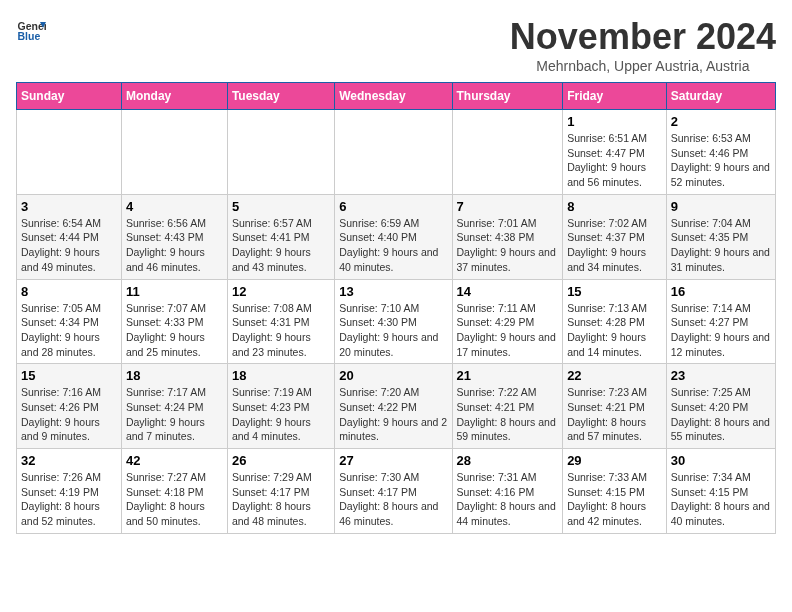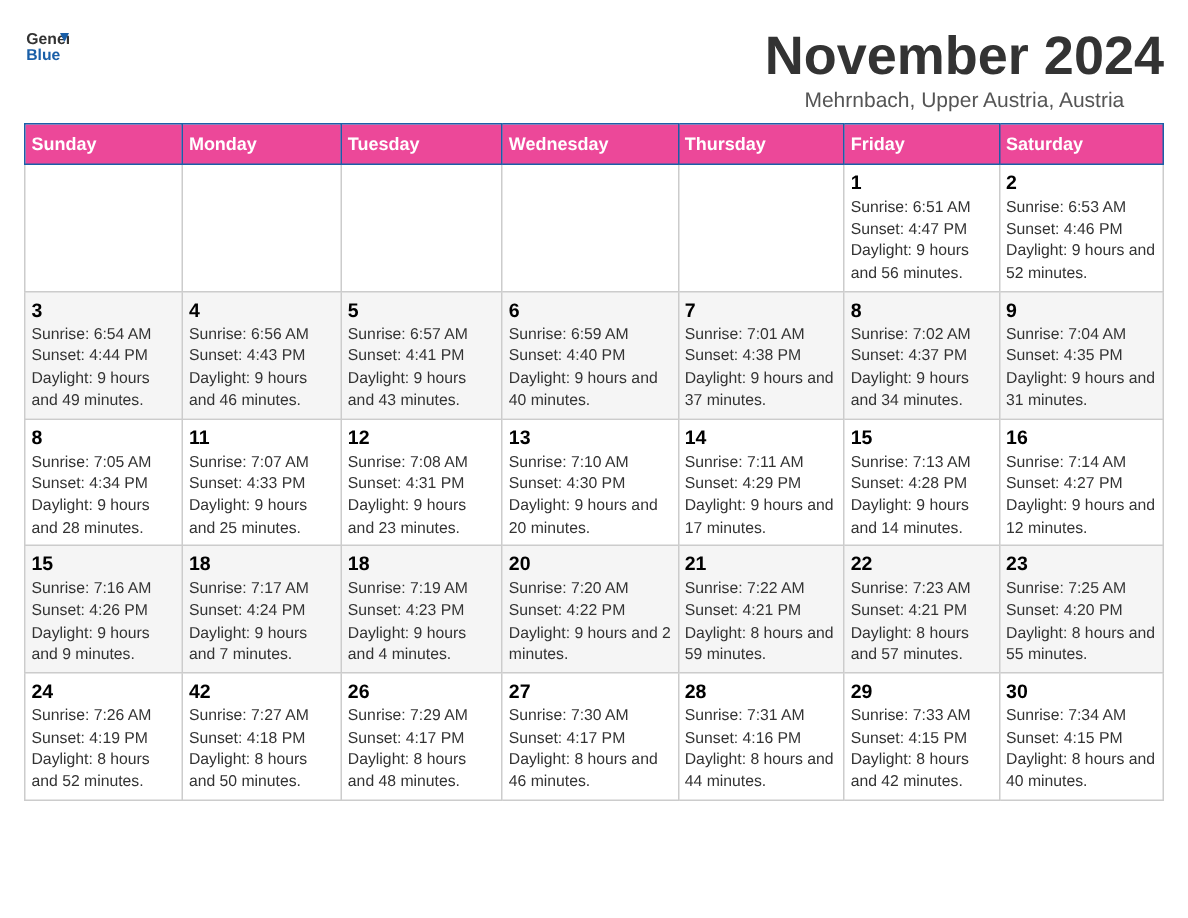--- a/index.html
+++ b/index.html
@@ -205,21 +205,21 @@
           <div class="day-num">22</div>
           <div class="day-info">Sunrise: 7:23 AM<br>Sunset: 4:21 PM<br>Daylight: 8 hours and 57 minutes.</div>
         </td>
         <td>
           <div class="day-num">23</div>
           <div class="day-info">Sunrise: 7:25 AM<br>Sunset: 4:20 PM<br>Daylight: 8 hours and 55 minutes.</div>
         </td>
       </tr>
       <tr>
         <td>
-          <div class="day-num">24</div>
+          <div class="day-num">32</div>
           <div class="day-info">Sunrise: 7:26 AM<br>Sunset: 4:19 PM<br>Daylight: 8 hours and 52 minutes.</div>
         </td>
         <td>
           <div class="day-num">42</div>
           <div class="day-info">Sunrise: 7:27 AM<br>Sunset: 4:18 PM<br>Daylight: 8 hours and 50 minutes.</div>
         </td>
         <td>
           <div class="day-num">26</div>
           <div class="day-info">Sunrise: 7:29 AM<br>Sunset: 4:17 PM<br>Daylight: 8 hours and 48 minutes.</div>
         </td>

